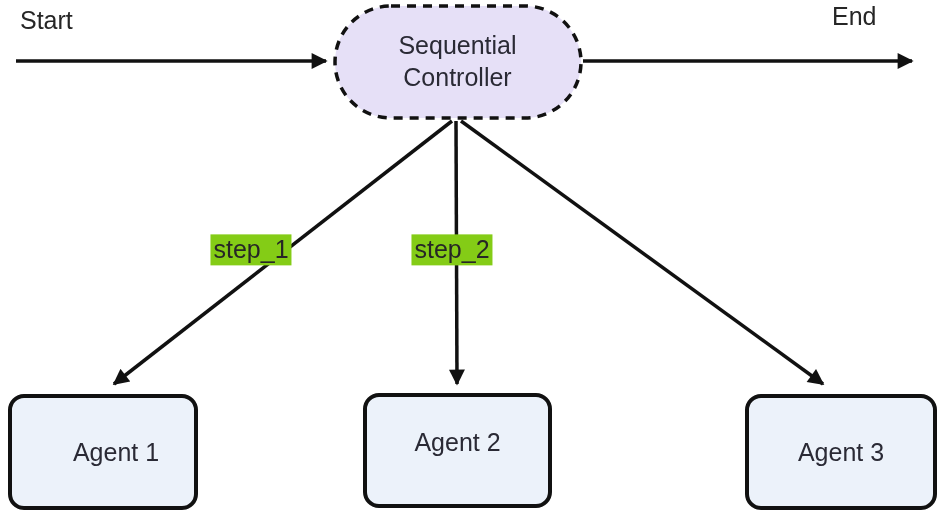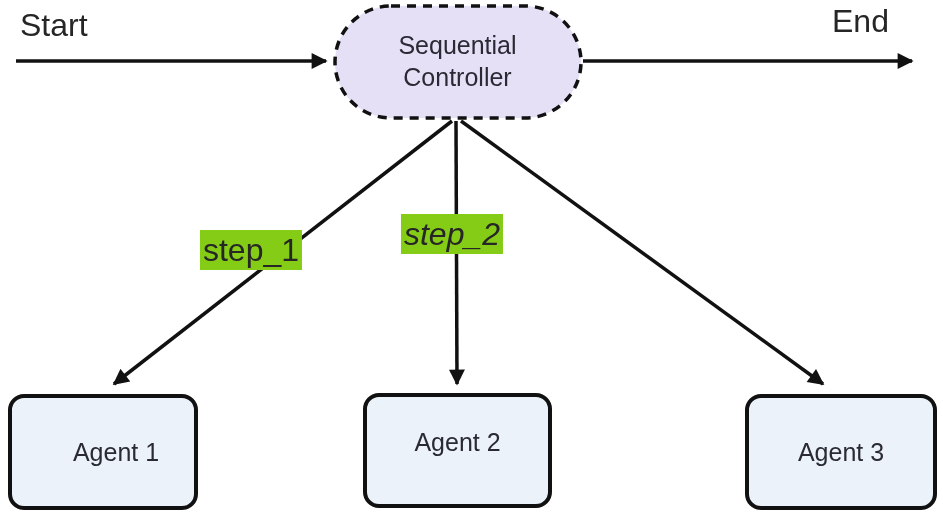--- a/index.html
+++ b/index.html
@@ -16,21 +16,21 @@
     color: #262626;
     overflow: hidden;
   }
   .edges-svg {
     position: absolute;
     left: 0;
     top: 0;
   }
   .label {
     position: absolute;
-    font-size: 32px;
+    font-size: 25px;
     line-height: 1.25;
     color: #262626;
     white-space: nowrap;
   }
   .edge-label {
     transform: translate(-50%, -50%);
     background: #84cc16;
     padding: 0 3px;
     margin-left: 48px;
   }
@@ -53,21 +53,21 @@
     width: 170px;
     white-space: normal;
     line-height: 1.3;
   }
   .agent1-label-box { left: 8px;   top: 394px; width: 190px; height: 116px; padding-left: 13px; }
   .agent2-label-box { left: 363px; top: 393px; width: 189px; height: 99px; }
   .agent3-label-box { left: 745px; top: 394px; width: 192px; height: 116px; }
   .start-label { left: 20px;  top: 5px; }
   .end-label   { left: 832px; top: 1px; }
   .step1-label { left: 203px; top: 250px; }
-  .step2-label { left: 404px; top: 234px; font-style: italic; }
+  .step2-label { left: 404px; top: 250px; }
   .step3-label { left: 561px; top: 250px; }
 </style>
 </head>
 <body>
 
 <div class="canvas">
 
   <svg class="edges-svg" width="943" height="520" viewBox="0 0 943 520">
     <defs>
       <marker id="arrow" viewBox="0 0 10 10" refX="9" refY="5" markerWidth="18" markerHeight="16" orient="auto-start-reverse" markerUnits="userSpaceOnUse">

